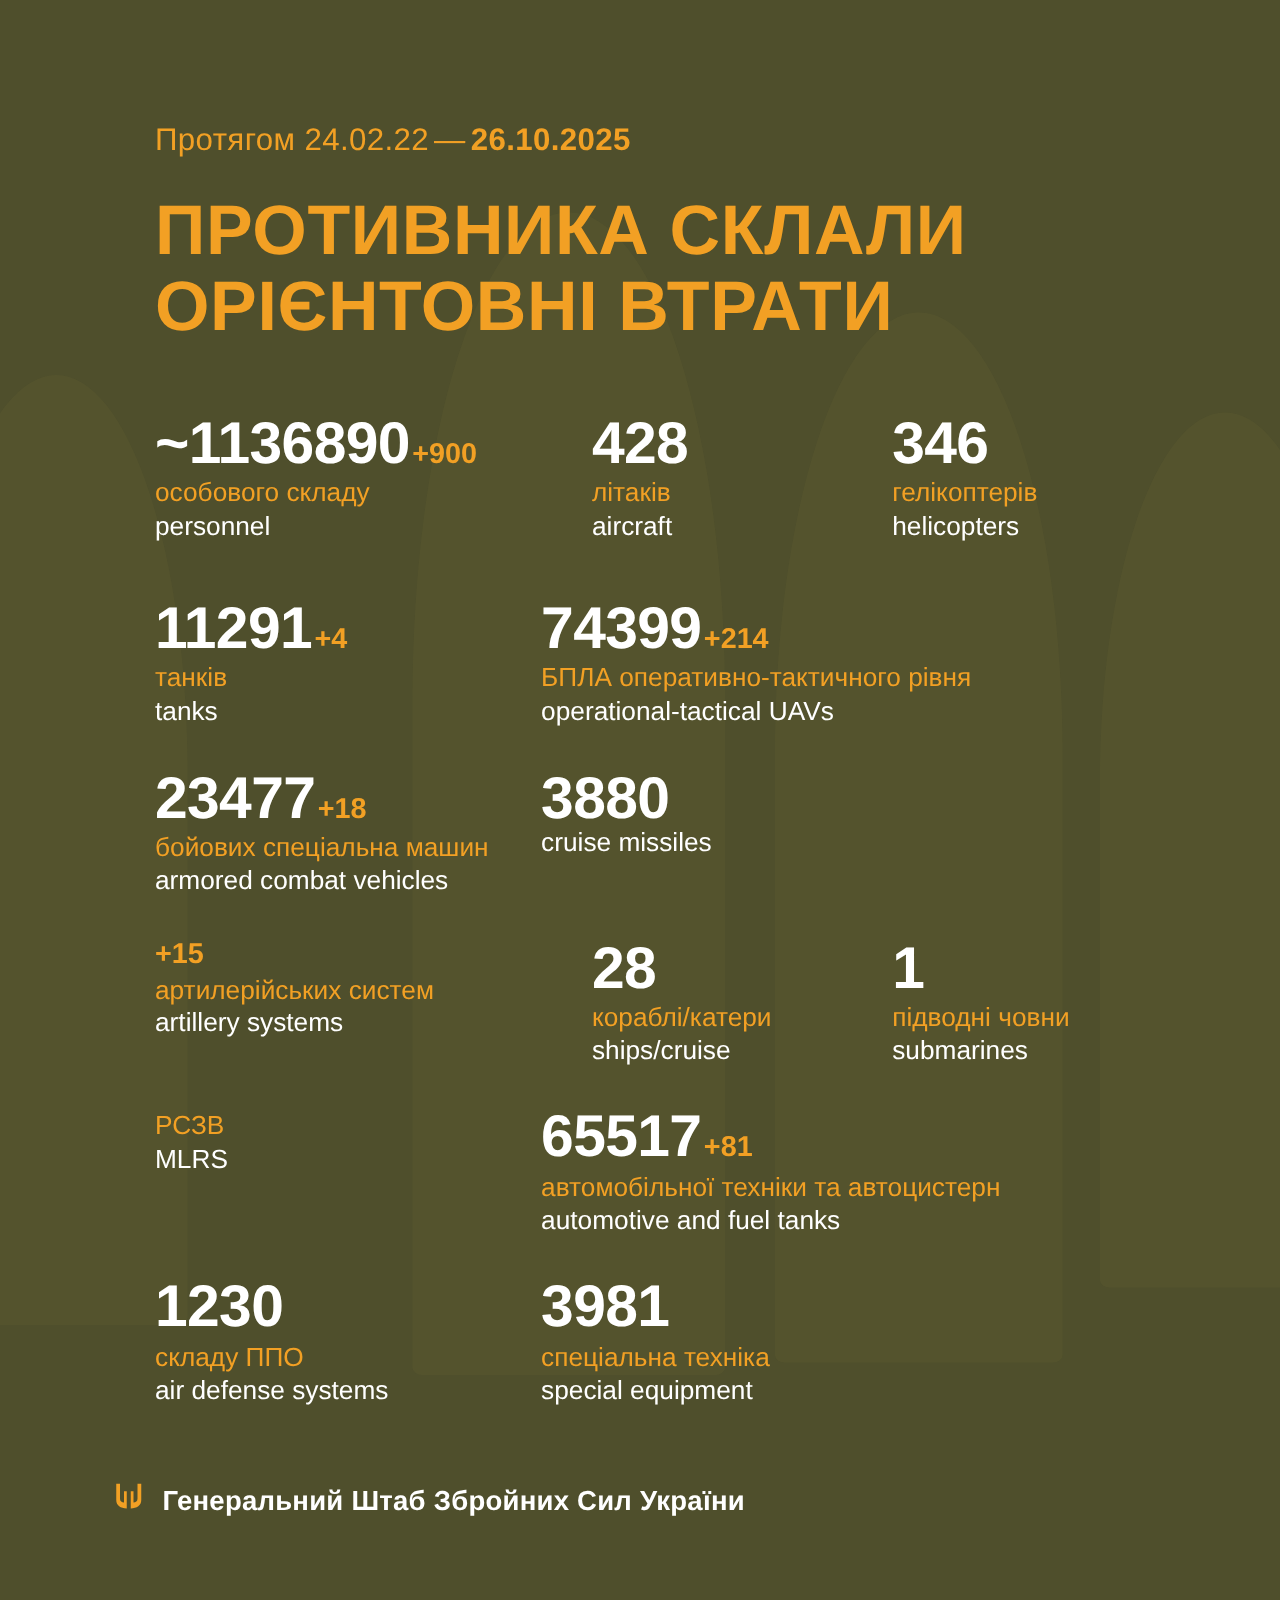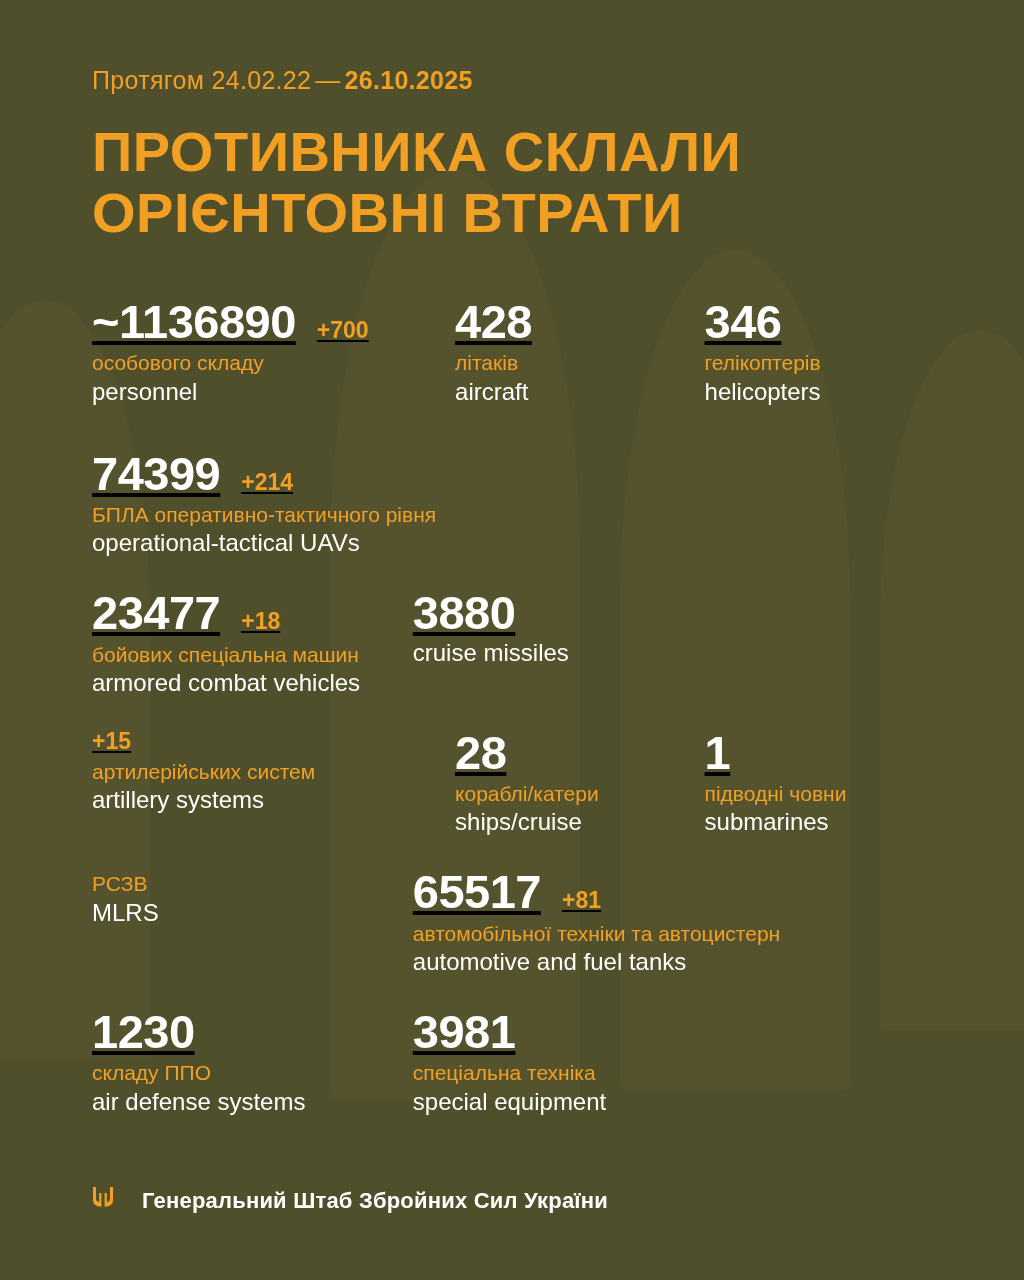--- a/index.html
+++ b/index.html
@@ -26,21 +26,22 @@
     pointer-events: none;
   }
   .bg-1 { left: -60px;  top: 300px;  width: 210px; height: 760px; }
   .bg-2 { left: 330px;  top: 170px;  width: 250px; height: 930px; }
   .bg-3 { left: 620px;  top: 250px;  width: 230px; height: 840px; }
   .bg-4 { left: 880px;  top: 330px;  width: 200px; height: 700px; }
 
   .content {
     position: relative;
     z-index: 2;
-    padding: 66px 70px 0 92px;
+    padding: 98px 70px 0 92px;
+    margin-left: 32px;
   }
 
   .period {
     font-size: 25px;
     letter-spacing: 0.3px;
     color: #f2a024;
     font-weight: 400;
     margin-bottom: 26px;
   }
   .period .dash { color: #f2a024; padding: 0 4px; }
@@ -67,23 +68,22 @@
 
   .cell { position: relative; }
   .cell.c-a { width: 390px; }
   .cell.c-b { width: 268px; }
   .cell.c-c { width: 268px; }
   .cell.wide { width: 658px; }
 
   .num-line {
     display: flex;
     align-items: baseline;
-    gap: 21px;
+    gap: 2px;
     white-space: nowrap;
-    text-decoration: underline;
   }
   .value {
     font-size: 47px;
     font-weight: 700;
     color: #ffffff;
     letter-spacing: -0.5px;
     line-height: 1.05;
   }
   .delta {
     font-size: 23px;
@@ -91,33 +91,33 @@
     color: #f2a024;
   }
   .label-ua {
     font-size: 21px;
     color: #f2a024;
     margin-top: 4px;
     line-height: 1.25;
     font-weight: 400;
   }
   .label-en {
-    font-size: 24px;
+    font-size: 21px;
     color: #ffffff;
     line-height: 1.25;
     font-weight: 400;
   }
 
   .footer {
     position: absolute;
     left: 92px;
     bottom: 64px;
     display: flex;
     align-items: center;
-    gap: 28px;
+    gap: 16px;
     z-index: 3;
   }
   .trident {
     width: 22px;
     height: 30px;
     display: inline-block;
   }
   .footer-text {
     font-size: 22px;
     font-weight: 700;
@@ -145,21 +145,21 @@
       <div>ПРОТИВНИКА СКЛАЛИ</div>
       <div>ОРІЄНТОВНІ ВТРАТИ</div>
     </h1>
 
     <div class="rows">
 
       <div class="row r1">
         <div class="cell c-a">
           <div class="num-line">
             <span class="value">~1136890</span>
-            <span class="delta">+700</span>
+            <span class="delta">+900</span>
           </div>
           <div class="label-ua">особового складу</div>
           <div class="label-en">personnel</div>
         </div>
         <div class="cell c-b">
           <div class="num-line">
             <span class="value">428</span>
             <span class="delta"></span>
           </div>
           <div class="label-ua">літаків</div>
@@ -169,20 +169,28 @@
           <div class="num-line">
             <span class="value">346</span>
             <span class="delta"></span>
           </div>
           <div class="label-ua">гелікоптерів</div>
           <div class="label-en">helicopters</div>
         </div>
       </div>
 
       <div class="row">
+        <div class="cell c-a">
+          <div class="num-line">
+            <span class="value">11291</span>
+            <span class="delta">+4</span>
+          </div>
+          <div class="label-ua">танків</div>
+          <div class="label-en">tanks</div>
+        </div>
         <div class="cell wide">
           <div class="num-line">
             <span class="value">74399</span>
             <span class="delta">+214</span>
           </div>
           <div class="label-ua">БПЛА оперативно-тактичного рівня</div>
           <div class="label-en">operational-tactical UAVs</div>
         </div>
       </div>
 

